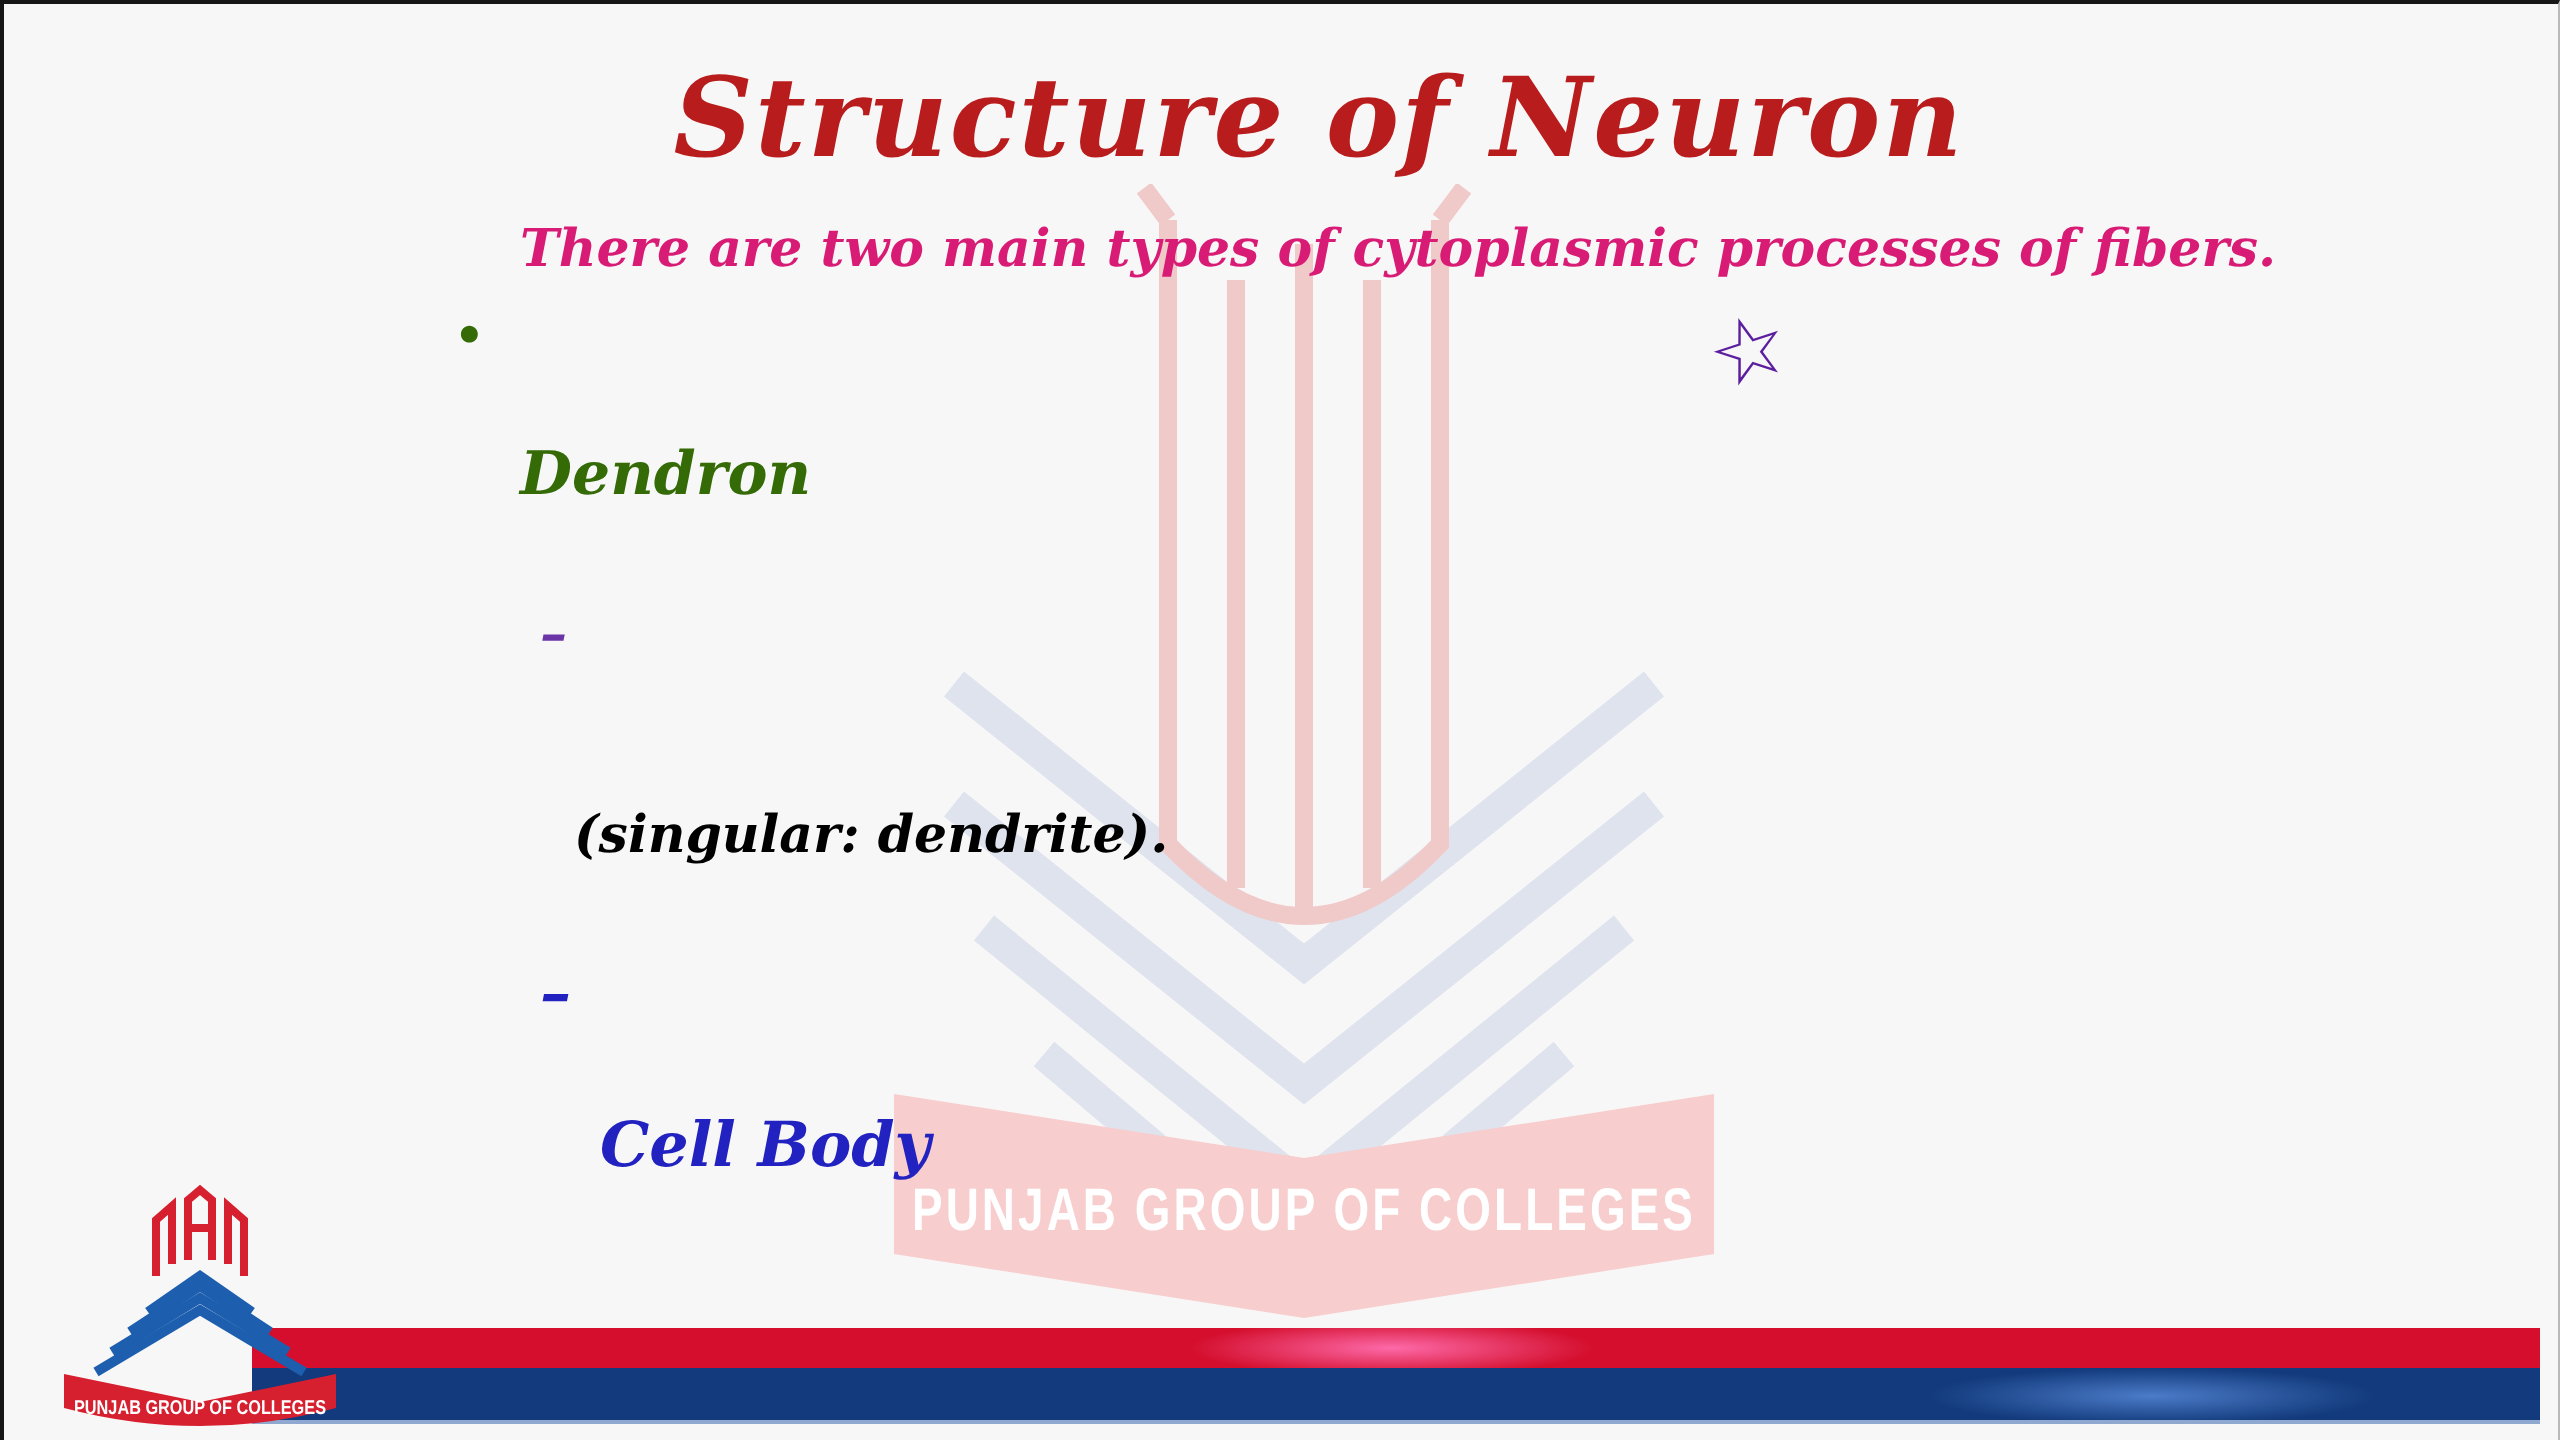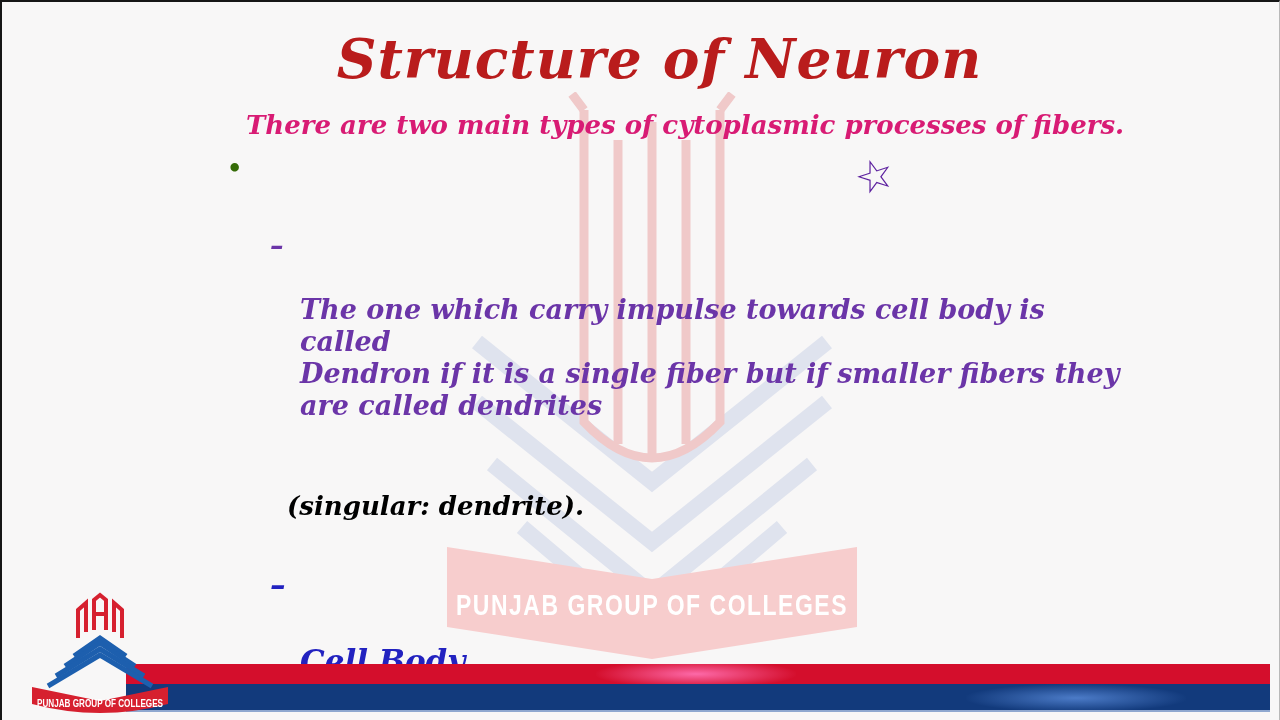--- a/index.html
+++ b/index.html
@@ -7,21 +7,21 @@
     position:relative; width:1280px; height:720px; background:#f8f7f7;
     overflow:hidden; box-sizing:border-box;
     border-top:2px solid #161616; border-left:2px solid #161616; border-right:1px solid #b9b9b9;
     font-family:"DejaVu Serif", serif;
   }
   .title{
     position:absolute; top:24px; left:0; width:100%; text-align:center;
     font-size:55px; font-weight:bold; font-style:italic; letter-spacing:1px; z-index:2;
   }
   .subtitle{
-    position:absolute; top:108px; left:244px;
+    position:absolute; top:108px; left:258px;
     font-size:26px; font-weight:bold; font-style:italic; z-index:2;
   }
   .content{ position:absolute; left:222px; top:146px; width:900px; z-index:2; }
   .item{ position:relative; font-weight:bold; font-style:italic;
          font-size:27px; line-height:32px; white-space:pre-line; margin-bottom:8px; }
   .item .marker{ position:absolute; left:46px; top:0; }
   .item .txt{ display:block; padding-left:76px; }
   .l1{ font-size:30px; line-height:36px; margin-bottom:10px; }
   .l1 .marker{ left:3px; font-size:24px; top:2px; }
   .l1 .txt{ padding-left:36px; }
@@ -75,27 +75,25 @@
 
   <div class="title" style="color: #b91c1c; margin-left: 19px;">Structure of Neuron</div>
   <div class="subtitle" style="color: rgb(216, 27, 116);">There are two main types of cytoplasmic processes of fibers.</div>
 
   <div class="star-annotation" style="color: rgb(91, 30, 158);">☆</div>
 
   <div class="content">
 
     <div class="item l1" style="color: rgb(53, 107, 7);">
       <span class="marker">•</span>
+      <span class="txt">Dendron</span>
     </div>
 
     <div class="item tight" style="color: rgb(107, 53, 168);">
       <span class="marker">–</span>
-      <span class="txt">The one which carry impulse towards cell body is called
-Dendron if it is a single fiber but if smaller fibers they
-are called dendrites</span>
     </div>
 
     <div class="item cont" style="color: #000000;">
       <span class="txt">(singular: dendrite).</span>
     </div>
 
     <div class="item big" style="color: rgb(34, 34, 192);">
       <span class="marker">–</span>
       <span class="txt">Cell Body</span>
     </div>

